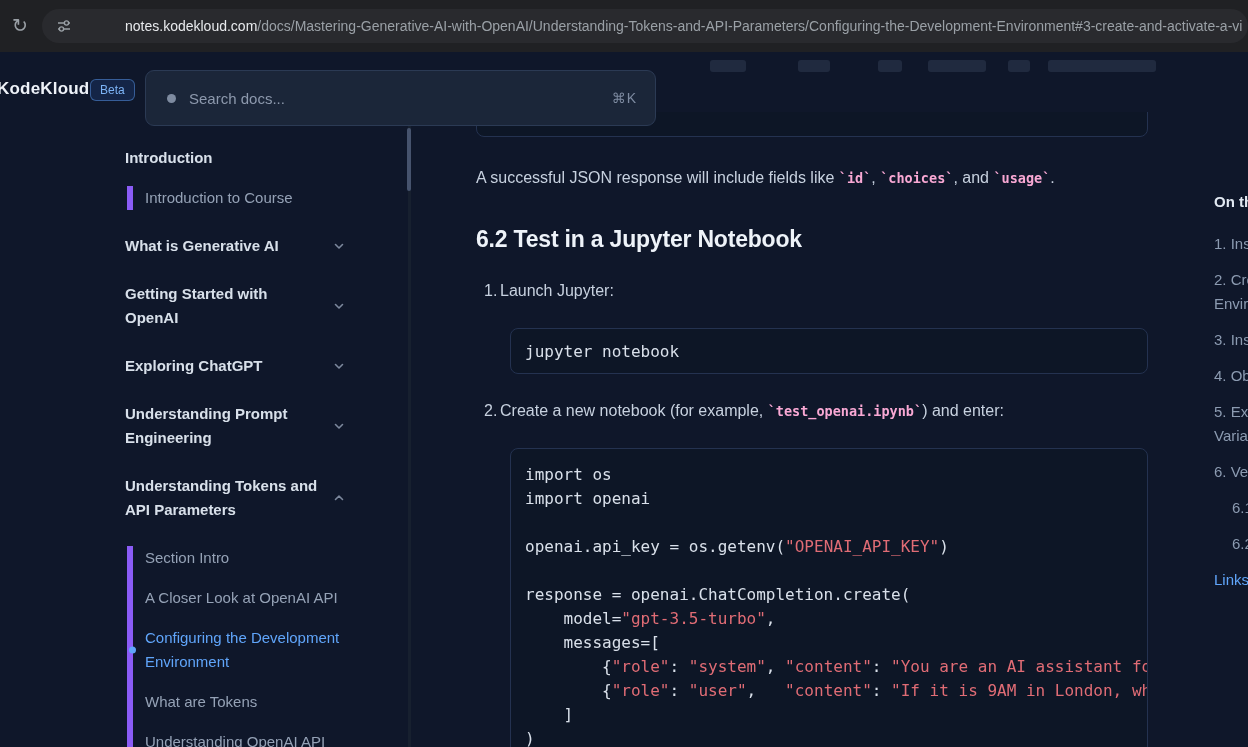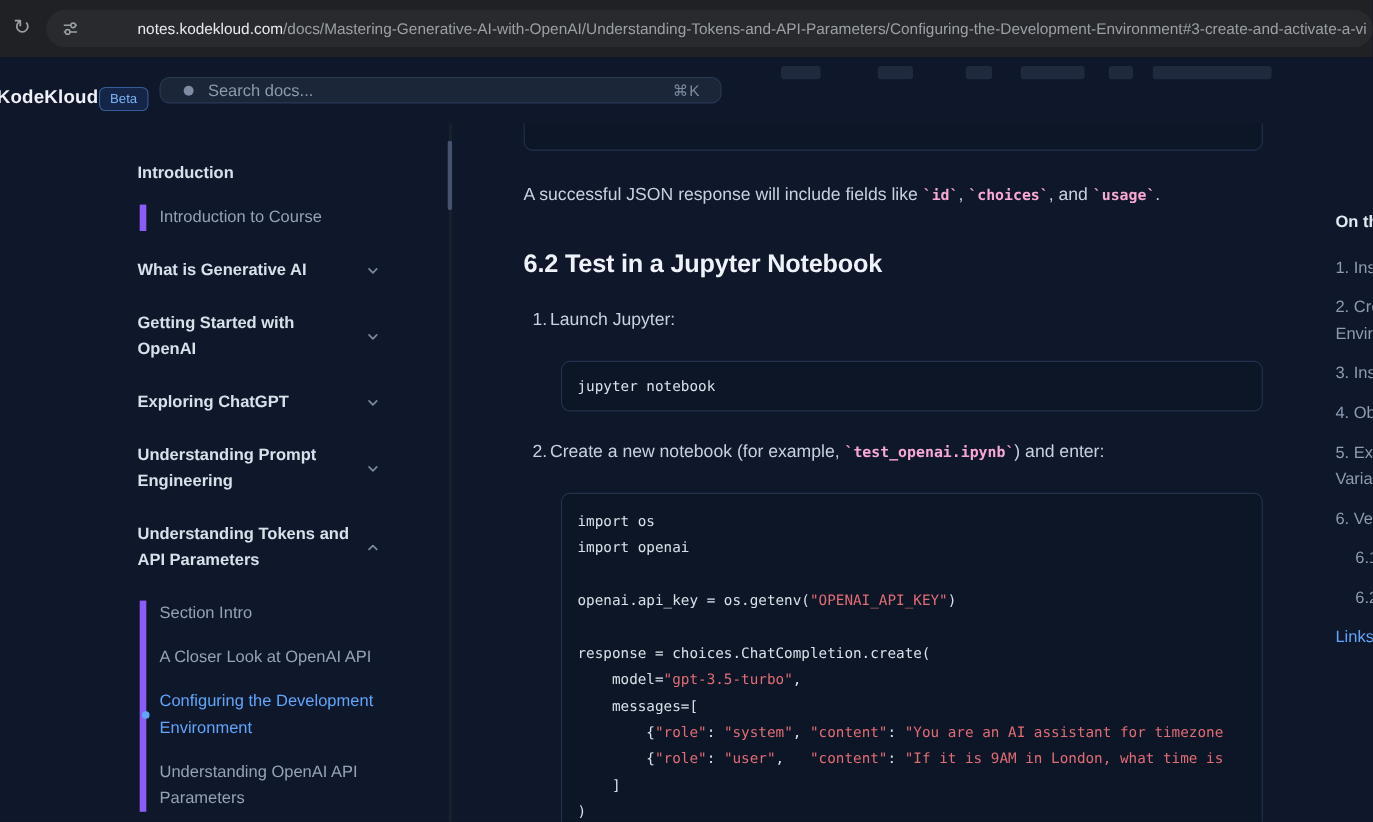--- a/index.html
+++ b/index.html
@@ -15,21 +15,21 @@
   .reload { position:absolute; left:8px; top:13px; width:24px; height:26px; color:#9aa0a6; font-size:19px; line-height:26px; text-align:center; cursor:pointer; }
   .urlbar { position:absolute; left:42px; top:9px; width:1206px; height:34px; background:#292a2e; border-radius:17px; display:flex; align-items:center; overflow:hidden; }
   .tune-icon { margin-left:14px; flex:0 0 auto; color:#9aa0a6; }
   .url-text { margin-left:13px; font-size:14px; white-space:nowrap; overflow:hidden; }
   .url-host { color:#e8eaed;margin-left:40px; }
   .url-path { color:#9aa0a6; }
   
   .site-header { position:absolute; top:52px; left:0; width:1248px; height:60px; background:#0f172a; z-index:40; }
   .logo { position:absolute; left:-3px; top:27px; font-size:17px; font-weight:bold; color:#eef2f8; letter-spacing:.2px; cursor:pointer; }
   .beta { position:absolute; left:90px; top:27px; font-size:12px; color:#7cb3f5; background:rgba(59,130,246,.14); border:1px solid rgba(96,165,250,.45); border-radius:6px; padding:2px 9px; line-height:16px; }
-  .search { position:absolute; left:145px; top:18px; width:511px; height:24px; background:#1b2639; border:1px solid #2b3a54; border-radius:9px; display:flex; align-items:center; cursor:text; }
+  .search { position:absolute; left:145px; top:18px; width:511px; height:56px; background:#1b2639; border:1px solid #2b3a54; border-radius:9px; display:flex; align-items:center; cursor:text; }
   .sdot { width:9px; height:9px; border-radius:50%; background:#7e8ba0; margin-left:21px; flex:0 0 auto; }
   .sph { margin-left:13px; font-size:15px; color:#8d99ad; }
   .skbd { margin-left:auto; margin-right:18px; font-size:14px; color:#7d8aa0; letter-spacing:1px; }
   .blob { position:absolute; top:8px; height:12px; background:#303a50; opacity:.55; border-radius:3px; }
   
   .sidebar { position:absolute; left:0; top:112px; width:404px; bottom:0; padding:34px 0 0 125px; z-index:10; }
   .nav-section-title { font-size:15px; font-weight:600; color:#d8e0ea; line-height:24px; margin-bottom:16px; cursor:pointer; }
   .sub-list { border-left:6px solid #8b5cf6; margin-left:2px; padding-left:12px; }
   .sub-item { font-size:15px; color:#95a2b6; line-height:24px; margin-bottom:16px; max-width:199px; cursor:pointer; position:relative; }
   .sub-list.first .sub-item { margin-bottom:0; }
@@ -47,21 +47,21 @@
   .partial-code { position:absolute; top:-28px; left:0; width:672px; height:53px; }
   .para { position:absolute; top:54px; left:0; width:674px; font-size:16px; line-height:24px; color:#c7d1df; }
   .inline-code { font-family:"DejaVu Sans Mono", monospace; font-weight:bold; font-size:13.5px; color:#f9a8d4; }
   .h2 { position:absolute; top:114px; left:0; font-size:23px; font-weight:700; color:#eef3f9; letter-spacing:-.2px; }
   .step { position:absolute; left:0; width:674px; display:flex; font-size:16px; line-height:24px; color:#c7d1df; }
   .step-num { flex:0 0 24px; padding-left:8px; }
   .step1 { top:167px; }
   .step2 { top:287px; }
   .cb1 { position:absolute; top:216px; left:34px; width:638px; height:46px; padding:11px 14px; }
   .cb2 { position:absolute; top:336px; left:34px; width:638px; height:322px; padding:14px; }
-  .code-line { font-family:"DejaVu Sans Mono", monospace; font-size:13px; line-height:24px; white-space:pre; }
+  .code-line { font-family:"DejaVu Sans Mono", monospace; font-size:16px; line-height:24px; white-space:pre; }
   .tok-plain { color:#d9e0ea; }
   .tok-str { color:var(--code-string); }
   
   .toc { position:absolute; left:1214px; top:190px; width:120px; z-index:5; }
   .toc-title { font-size:15px; font-weight:700; color:#e2e9f2; line-height:24px; margin-bottom:18px; white-space:nowrap; }
   .toc-item { font-size:15px; color:#8c9bb1; line-height:24px; margin-bottom:12px; white-space:nowrap; cursor:pointer; }
   .toc-item .line2 { display:block; }
   .toc-item.indent { margin-left:18px; }
   .toc-item.accent { color:var(--accent); }
 </style>
@@ -141,20 +141,21 @@
         <svg width="12" height="12" viewBox="0 0 12 12">
           <path d="M2.5 7.5 L6 4 L9.5 7.5" fill="none" stroke="currentColor" stroke-width="1.6" stroke-linecap="round" stroke-linejoin="round"></path>
         </svg>
       </span>
   </div>
 
   <div class="sub-list children">
     <div class="sub-item">Section Intro</div>
     <div class="sub-item">A Closer Look at OpenAI API</div>
     <div class="sub-item active">Configuring the Development Environment</div>
+    <div class="sub-item">What are Tokens</div>
     <div class="sub-item">Understanding OpenAI API Parameters</div>
   </div>
 </aside>
 <div class="side-track"></div>
 <div class="side-thumb"></div>
 
 <main class="main">
   <div class="code-box partial-code"></div>
 
   <p class="para"><span>A successful JSON response will include fields like </span><span class="inline-code">`id`</span><span>, </span><span class="inline-code">`choices`</span><span>, and </span><span class="inline-code">`usage`</span><span>.</span></p>
@@ -174,21 +175,21 @@
     <span class="step-num">2.</span>
     <span><span>Create a new notebook (for example, </span><span class="inline-code">`test_openai.ipynb`</span><span>) and enter:</span></span>
   </div>
 
   <div class="code-box cb2">
       <div class="code-line"><span class="tok-plain">import os</span></div>
       <div class="code-line"><span class="tok-plain">import openai</span></div>
       <div class="code-line">&nbsp;</div>
       <div class="code-line"><span class="tok-plain">openai.api_key = os.getenv(</span><span class="tok-str">"OPENAI_API_KEY"</span><span class="tok-plain">)</span></div>
       <div class="code-line">&nbsp;</div>
-      <div class="code-line"><span class="tok-plain">response = choices.ChatCompletion.create(</span></div>
+      <div class="code-line"><span class="tok-plain">response = openai.ChatCompletion.create(</span></div>
       <div class="code-line"><span class="tok-plain">    model=</span><span class="tok-str">"gpt-3.5-turbo"</span><span class="tok-plain">,</span></div>
       <div class="code-line"><span class="tok-plain">    messages=[</span></div>
       <div class="code-line"><span class="tok-plain">        {</span><span class="tok-str">"role"</span><span class="tok-plain">: </span><span class="tok-str">"system"</span><span class="tok-plain">, </span><span class="tok-str">"content"</span><span class="tok-plain">: </span><span class="tok-str">"You are an AI assistant for timezone</span></div>
       <div class="code-line"><span class="tok-plain">        {</span><span class="tok-str">"role"</span><span class="tok-plain">: </span><span class="tok-str">"user"</span><span class="tok-plain">,   </span><span class="tok-str">"content"</span><span class="tok-plain">: </span><span class="tok-str">"If it is 9AM in London, what time is</span></div>
       <div class="code-line"><span class="tok-plain">    ]</span></div>
       <div class="code-line"><span class="tok-plain">)</span></div>
     </div>
 </main>
 
 <aside class="toc">

